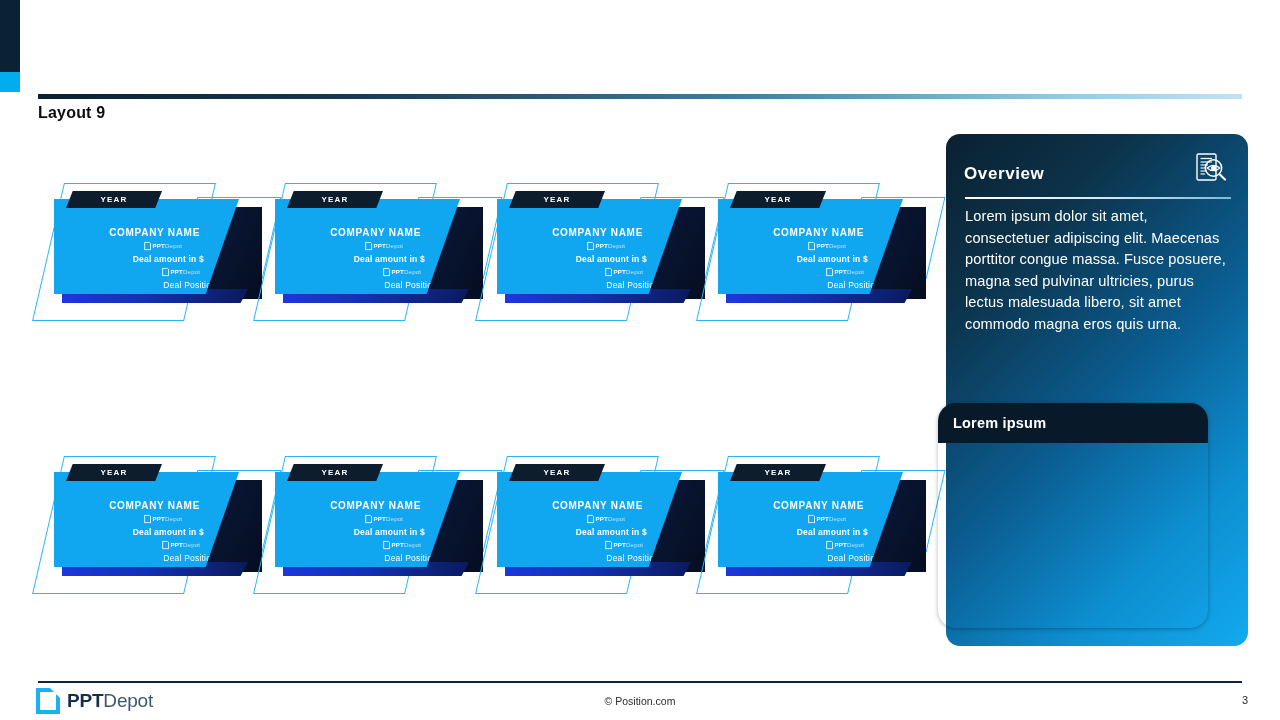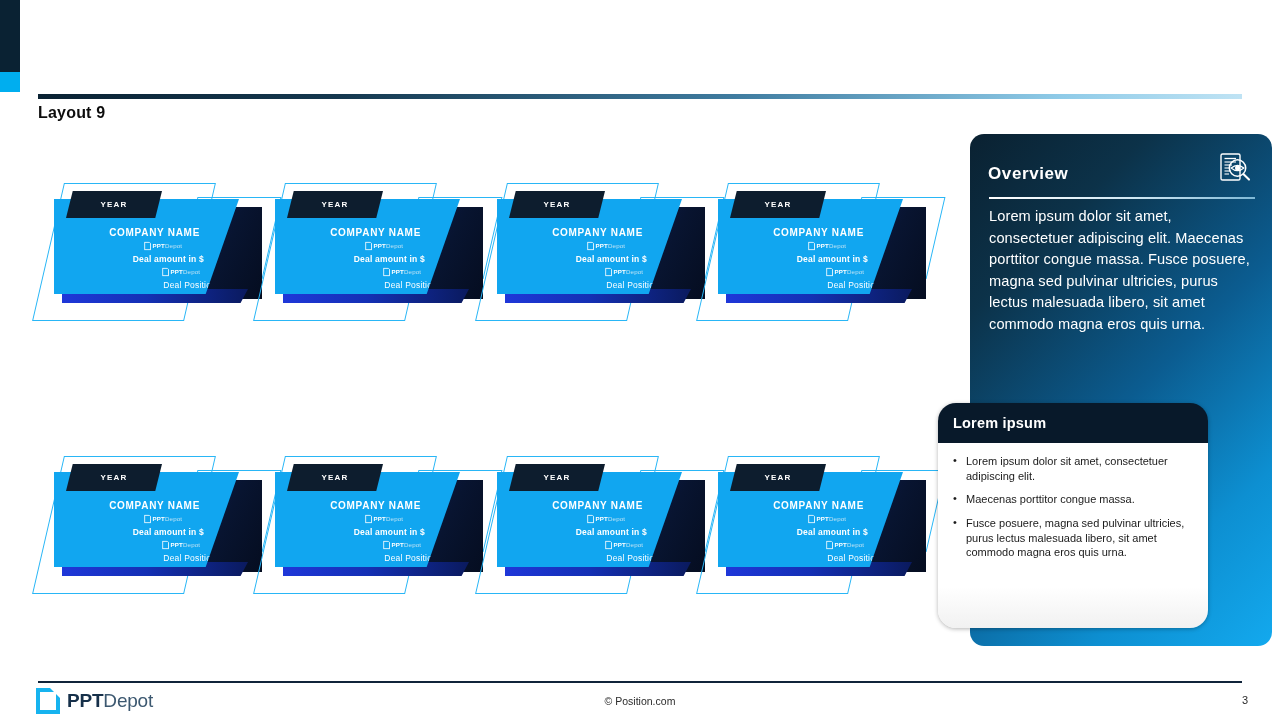--- a/index.html
+++ b/index.html
@@ -54,21 +54,21 @@
     position:absolute;left:14px;top:106px;width:186px;height:14px;
     background:linear-gradient(to right,#1f37d9 0%,#1430b5 45%,#0a1a5e 100%);
     clip-path:polygon(0 0,100% 0,96% 100%,0 100%);
   }
   .dc-body{
     position:absolute;left:6px;top:16px;width:185px;height:95px;
     background:#11a6f0;
     clip-path:polygon(0 0, 100% 0, 82% 100%, 0 100%);
   }
   .dc-year{
-    position:absolute;left:18px;top:8px;width:96px;height:27px;
+    position:absolute;left:18px;top:8px;width:96px;height:17px;
     background:#0d1d2e;
     clip-path:polygon(7% 0, 100% 0, 93% 100%, 0 100%);
     color:#ffffff;font-size:8px;font-weight:bold;letter-spacing:1.2px;
     display:flex;align-items:center;justify-content:center;
   }
   .dc-lines{
     position:absolute;left:0;top:28px;width:178px;
     display:flex;flex-direction:column;align-items:flex-end;
     padding-right:6px;box-sizing:border-box;
   }
@@ -98,21 +98,21 @@
   }
   .wm-mark::after{
     content:"";position:absolute;right:-1.6px;top:-1.6px;
     border-left:4px solid transparent;border-top:4px solid #11a6f0;
   }
   .wm-ppt{font-size:7.5px;font-weight:bold;color:#ffffff;letter-spacing:.2px;}
   .wm-depot{font-size:7.5px;color:#bfe3f4;letter-spacing:.2px;}
 
   
   #overview-panel{
-    position:absolute;left:970px;top:134px;width:302px;height:512px;
+    position:absolute;left:946px;top:134px;width:302px;height:512px;
     border-radius:14px;
     background:linear-gradient(135deg,#0a2131 0%,#0c3249 22%,#0b5c90 52%,#0d8fd1 78%,#13a9ee 100%);
     box-sizing:border-box;
   }
   #overview-title{
     position:absolute;left:18px;top:30px;
     font-size:17px;font-weight:bold;color:#ffffff;letter-spacing:.6px;
   }
   #overview-icon{position:absolute;right:20px;top:18px;width:34px;height:34px;}
   #overview-rule{
@@ -399,27 +399,20 @@
     </svg>
   </div>
   <div id="overview-rule"></div>
   <div id="overview-body">Lorem ipsum dolor sit amet, consectetuer adipiscing elit. Maecenas porttitor congue massa. Fusce posuere, magna sed pulvinar ultricies, purus lectus malesuada libero, sit amet commodo magna eros quis urna.</div>
 </div>
 
 <div id="lorem-card">
   <div id="lorem-card-head">
     <span id="lorem-card-title">Lorem ipsum</span>
   </div>
-  <div id="lorem-card-body">
-    <ul id="lorem-bullets">
-        <li>Lorem ipsum dolor sit amet, consectetuer adipiscing elit.</li>
-        <li>Maecenas porttitor congue massa.</li>
-        <li>Fusce posuere, magna sed pulvinar ultricies, purus lectus malesuada libero, sit amet commodo magna eros quis urna.</li>
-      </ul>
-  </div>
 </div>
 
 <div id="footer-rule"></div>
 <div id="footer-logo">
   <span id="footer-logo-mark"></span>
   <span id="footer-logo-ppt">PPT</span>
   <span id="footer-logo-depot">Depot</span>
 </div>
 <div id="footer-copy">© Position.com</div>
 <div id="footer-page">3</div>

